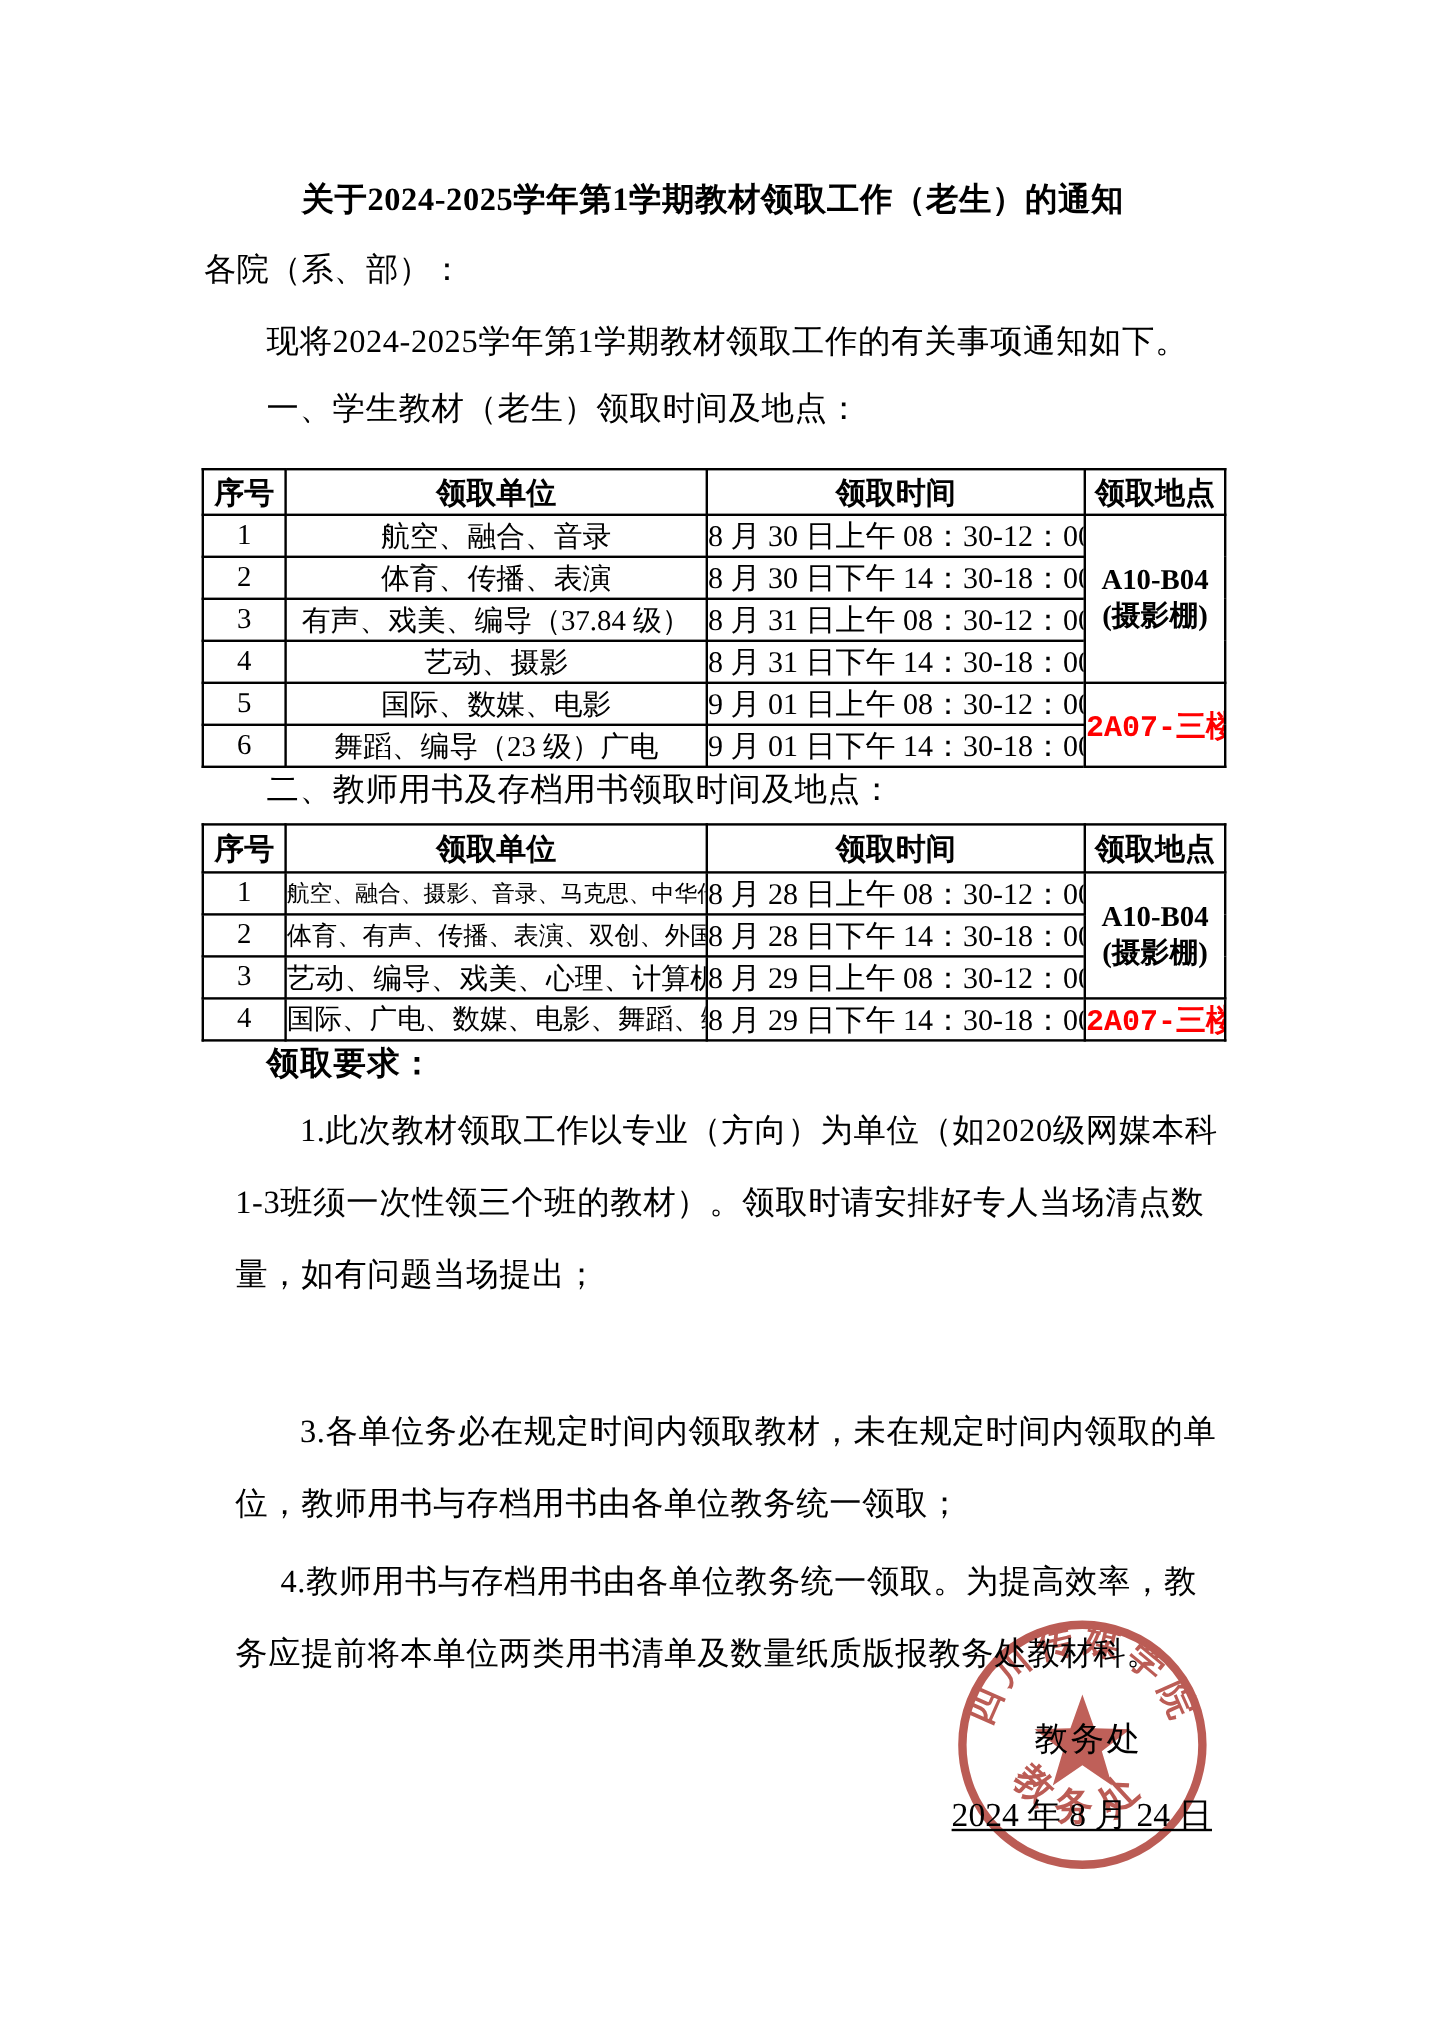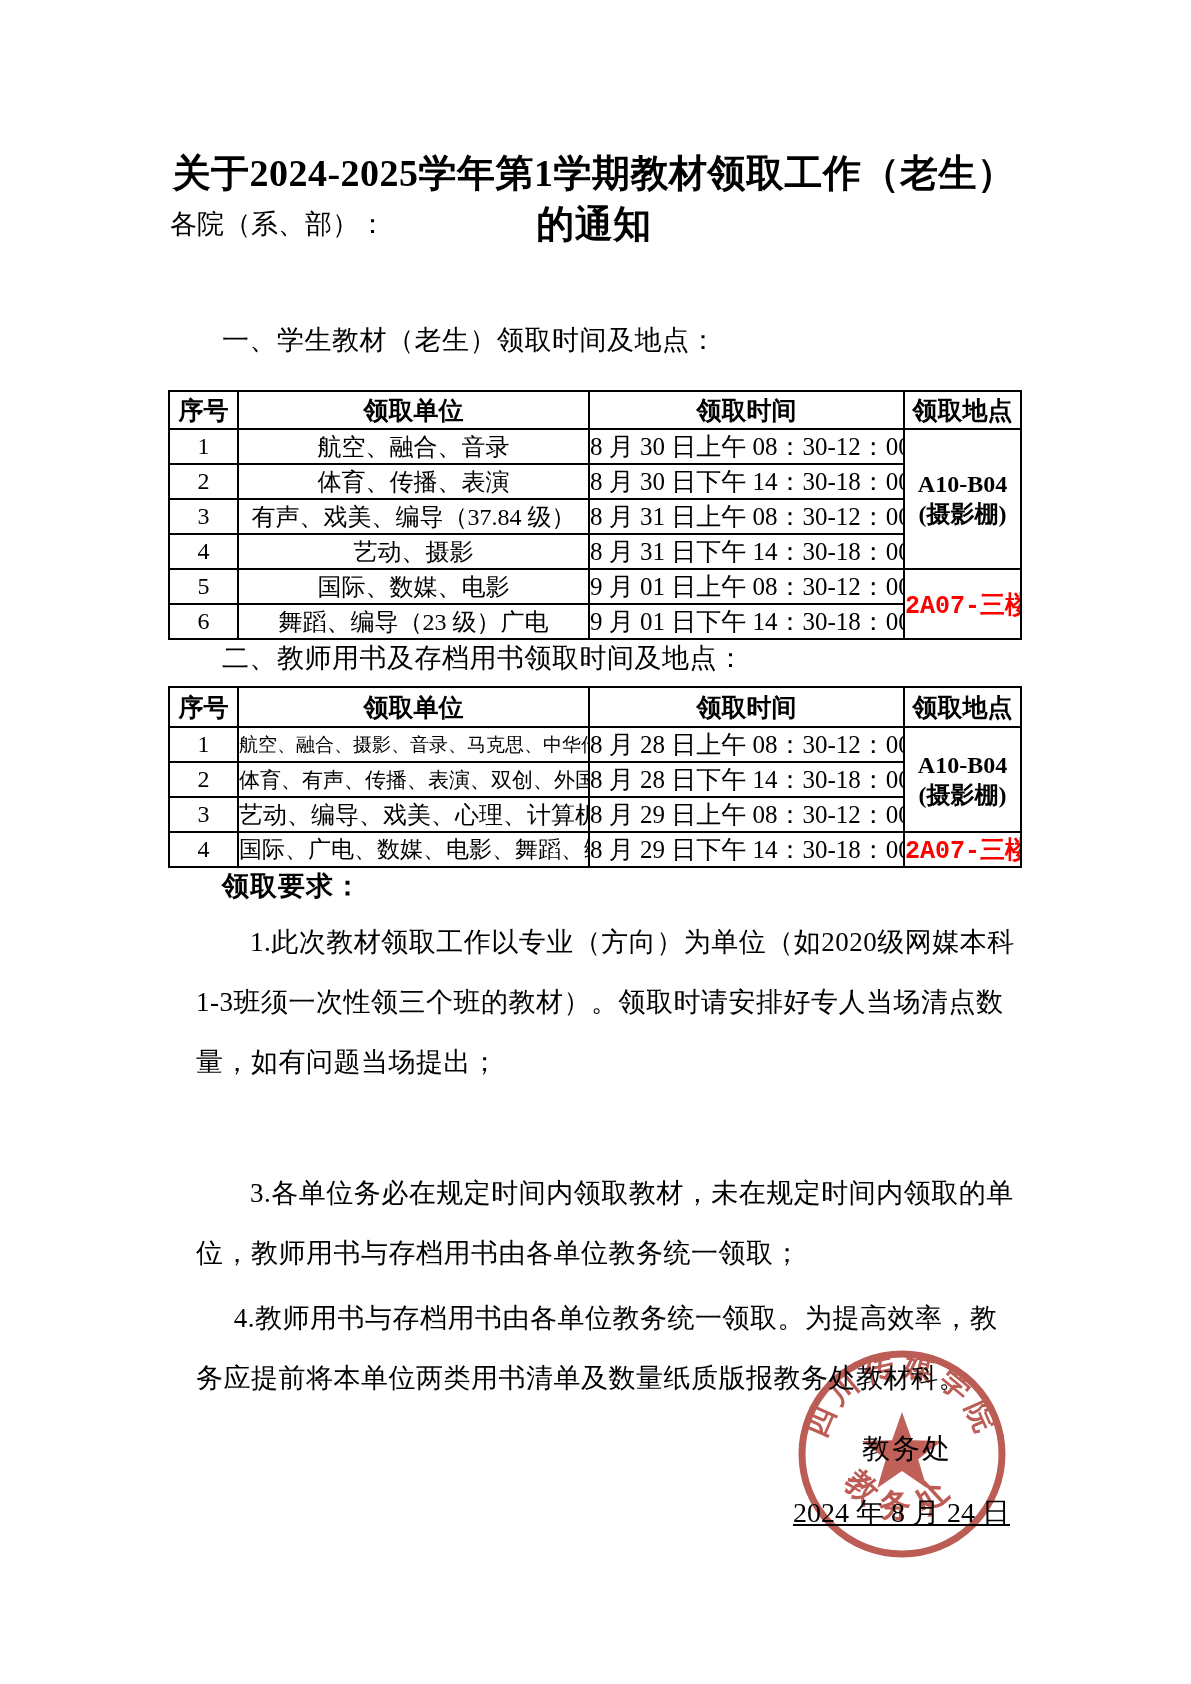--- a/index.html
+++ b/index.html
@@ -7,21 +7,21 @@
     position:relative;
     width:1191px;height:1684px;
     background:#ffffff;
     font-family:"Liberation Serif","DejaVu Serif",serif;
     color:#000;
     overflow:hidden;
   }
   .abs{position:absolute;}
   .doc-title{
     left:168px;top:148px;width:852px;
-    text-align:center;font-size:38px;font-weight:bold;letter-spacing:0.5px;
+    text-align:center;font-size:27px;font-weight:bold;letter-spacing:0.5px;
   }
   .salutation{left:170px;top:206px;font-size:27px;}
   .intro{left:168px;top:266px;width:852px;text-indent:2em;font-size:27px;letter-spacing:0.5px;}
   .sec-heading{left:222px;font-size:27px;letter-spacing:0.5px;}
   .sec1{top:322px;}
   .sec2{top:640px;}
   .req-heading{left:222px;top:868px;font-size:27px;font-weight:bold;letter-spacing:1px;}
 
   table.sched{
     border-collapse:collapse;table-layout:fixed;
@@ -65,20 +65,21 @@
 </style>
 </head>
 <body>
 
 <div class="page">
 
   <div class="abs doc-title">关于2024-2025学年第1学期教材领取工作（老生）的通知</div>
 
   <div class="abs salutation">各院（系、部）：</div>
 
+  <div class="abs intro">现将2024-2025学年第1学期教材领取工作的有关事项通知如下。</div>
 
   <div class="abs sec-heading sec1">一、学生教材（老生）领取时间及地点：</div>
 
   <table class="abs sched t1">
     <colgroup>
         <col style="width:69px">
         <col style="width:351px">
         <col style="width:315px">
         <col style="width:117px">
       </colgroup>

